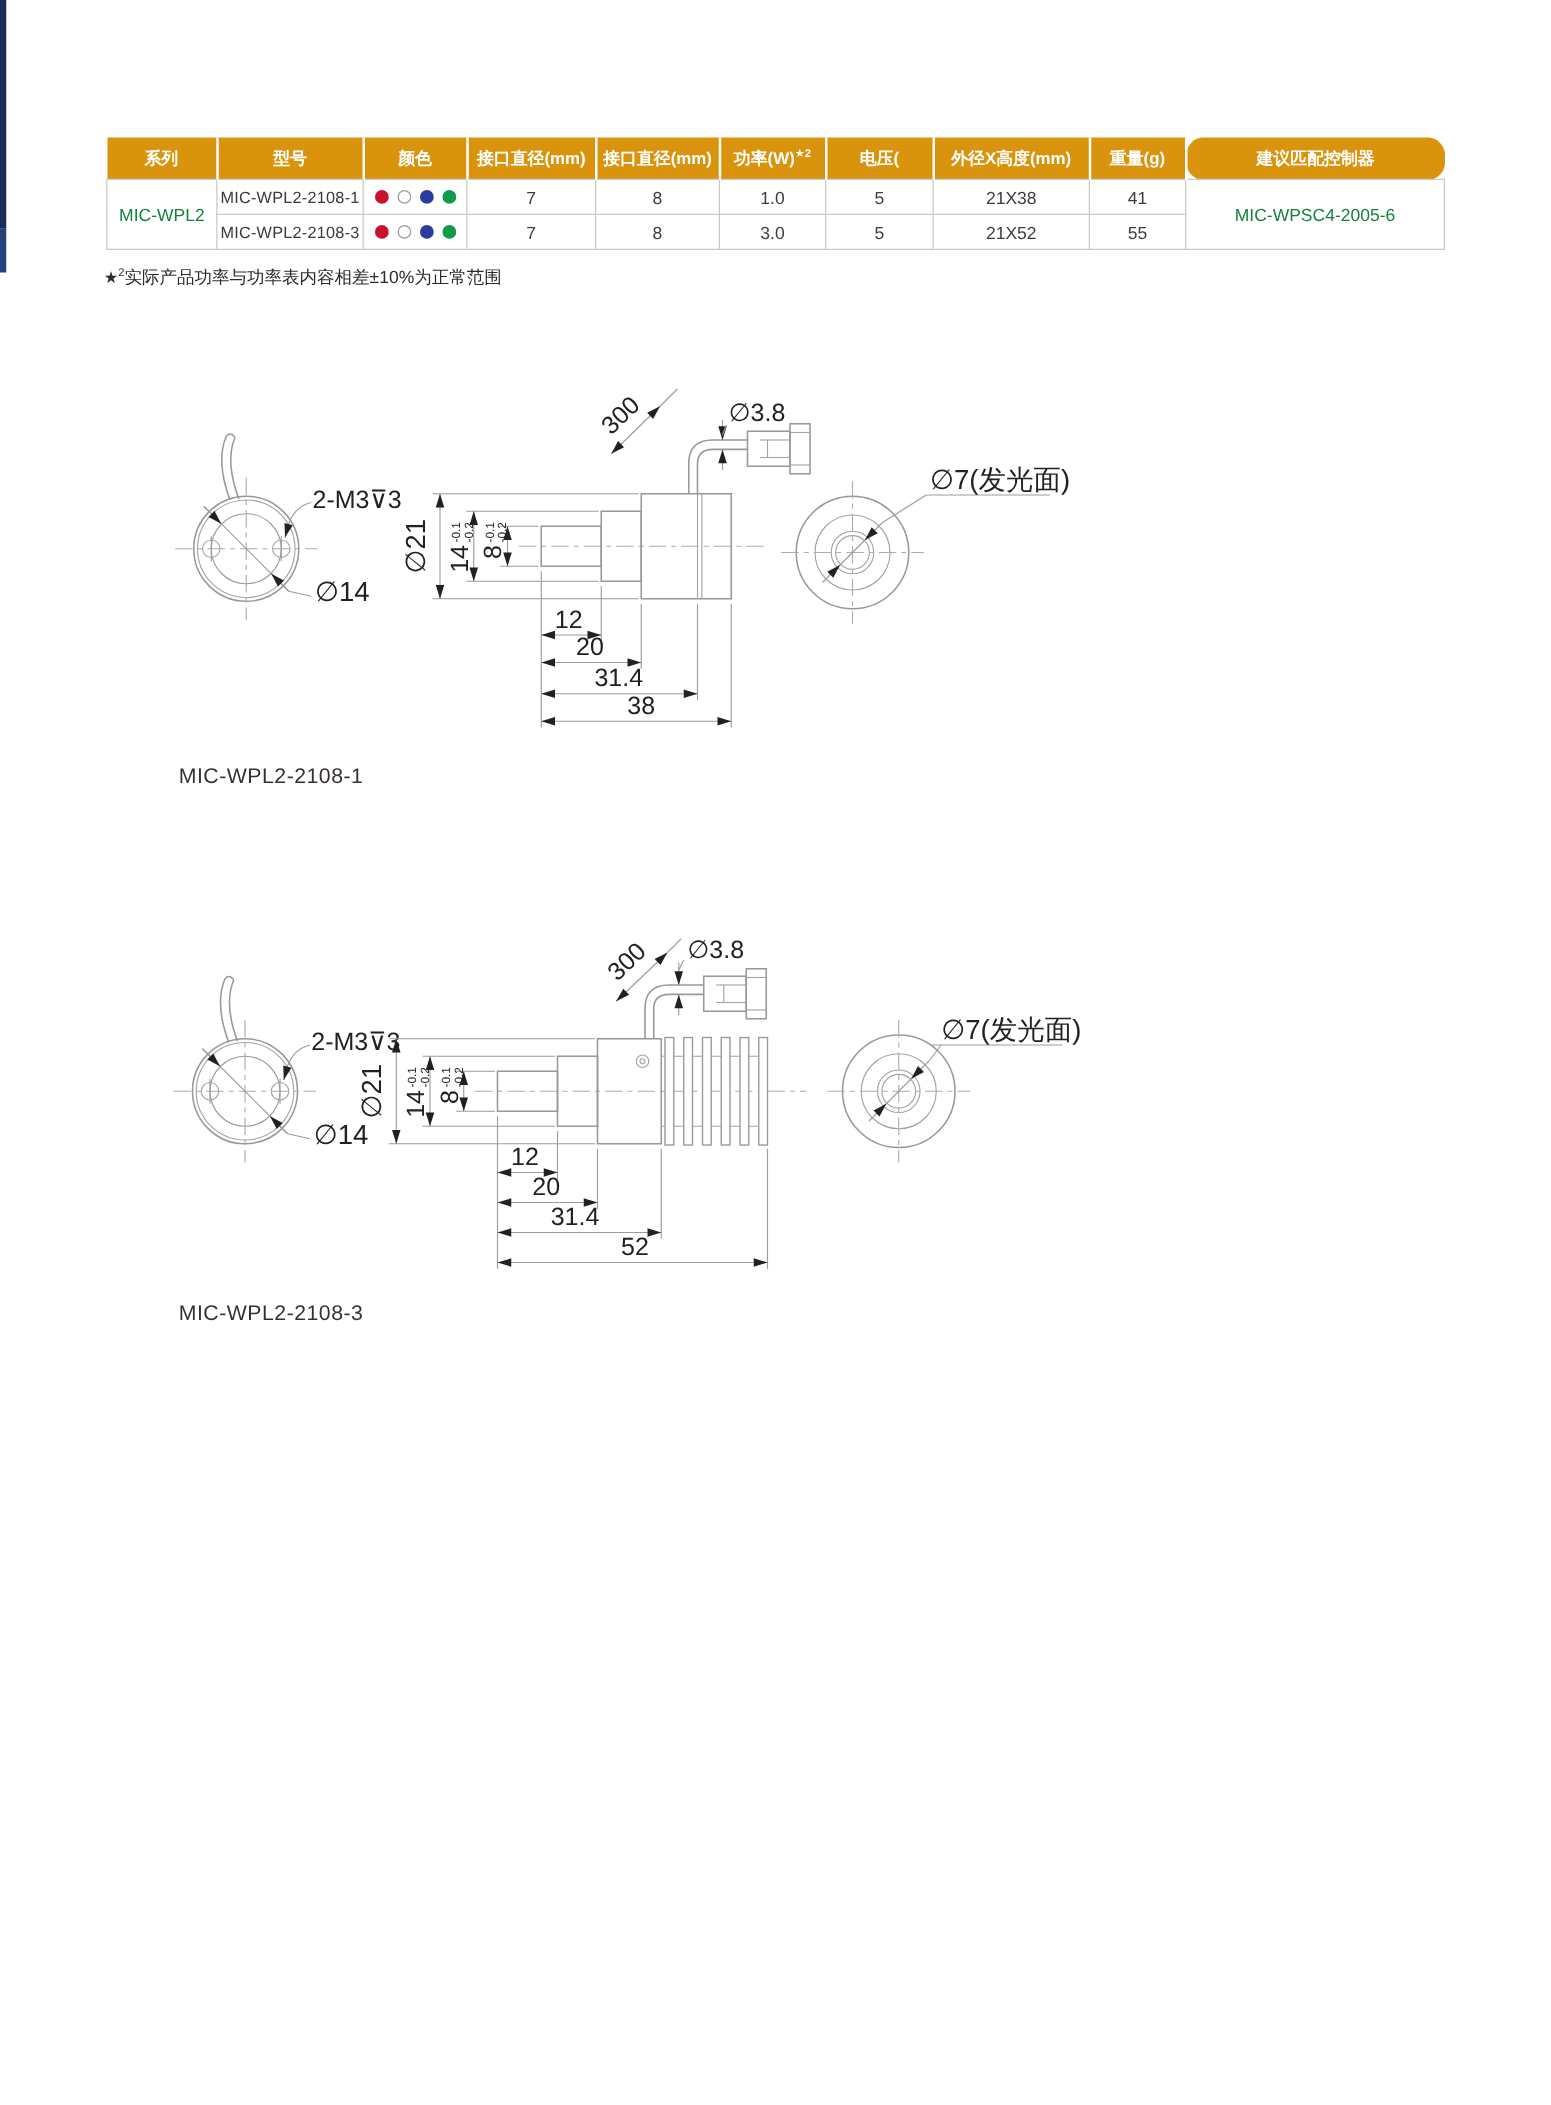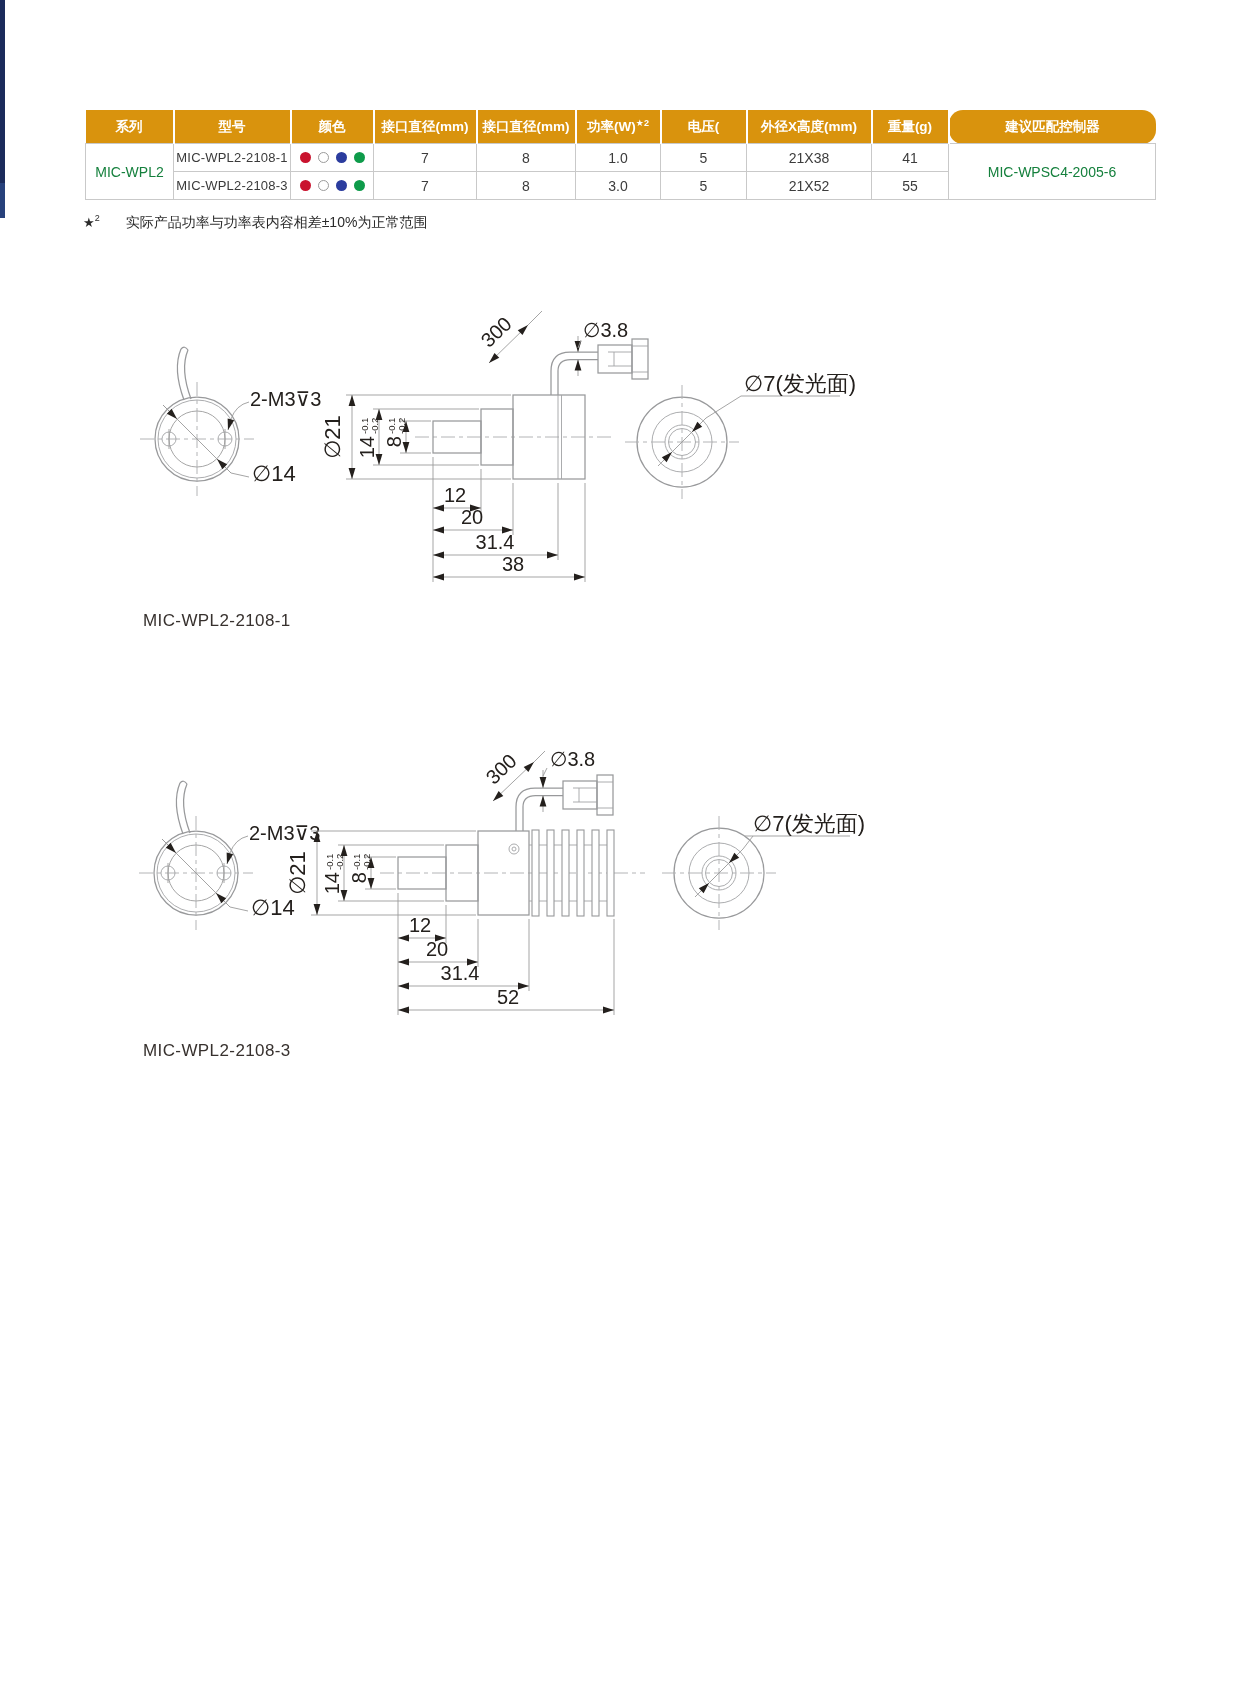--- a/index.html
+++ b/index.html
@@ -23,21 +23,21 @@
   .dot{width:11px;height:11px;border-radius:50%;}
   .dot-red{background:#C9132E;}
   .dot-white{background:#ffffff;border:1px solid #9B9B9B;width:9px;height:9px;}
   .dot-blue{background:#2B3C9E;}
   .dot-green{background:#0E9B4A;}
 
   
   .footnote{position:absolute;left:83px;top:213px;font-size:14px;color:#2b2b2b;}
   .footnote .star{font-size:13px;}
   .footnote sup{font-size:9px;vertical-align:super;}
-  .footnote .ft-text{margin-left:26px;}
+  .footnote .ft-text{margin-left:0;}
 
   
   svg.drw{position:absolute;overflow:visible;}
   .drw .ol{stroke:#98999b;stroke-width:1.25;fill:none;}
   .drw .ol2{stroke:#a2a3a5;stroke-width:0.9;fill:none;}
   .drw .dl{stroke:#9b9b9b;stroke-width:0.9;fill:none;}
   .drw .cl{stroke:#aaacae;stroke-width:0.9;fill:none;stroke-dasharray:14 4 4 4;}
   .drw .fin{stroke:#98999b;stroke-width:1.1;fill:#ffffff;}
   .drw text{font-family:"Liberation Sans","DejaVu Sans",sans-serif;fill:#24201d;font-size:20px;}
   .drw text.lg{font-size:22px;}

